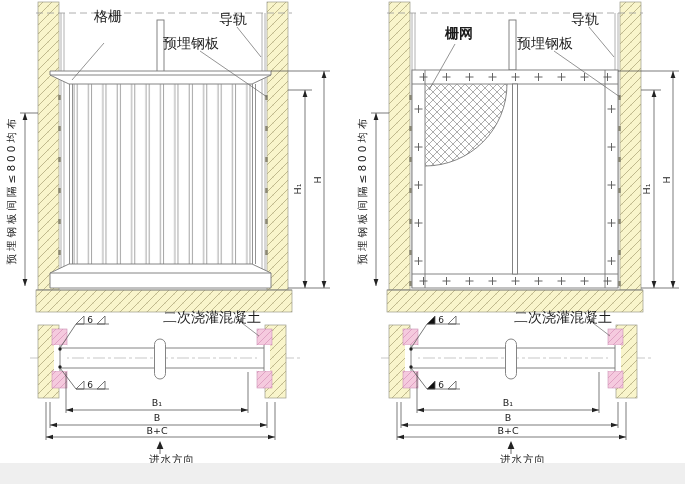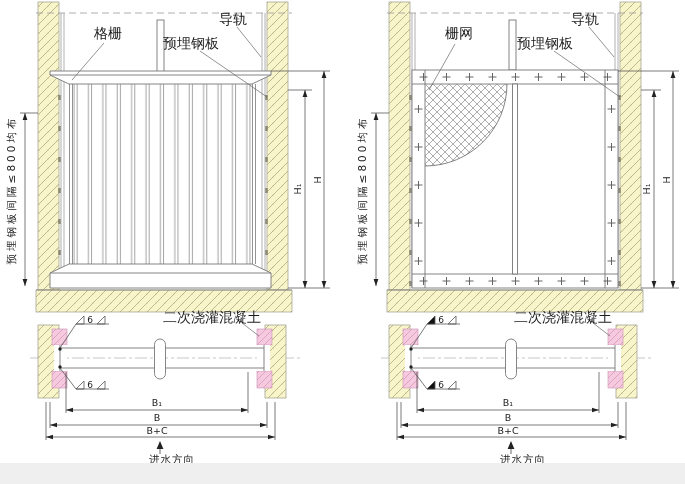--- a/index.html
+++ b/index.html
@@ -123,21 +123,21 @@
           <polygon points="50,425 57,422.8 57,427.2"></polygon>
             <polygon points="267,425 260,422.8 260,427.2"></polygon>
           <polygon points="46,437 53,434.8 53,439.2"></polygon>
             <polygon points="275,437 268,434.8 268,439.2"></polygon>
         </g>
         <polygon points="160,441 156.6,449 163.4,449" fill="#222"></polygon>
         <line x1="160" y1="449" x2="160" y2="454" stroke="#444" stroke-width="0.8"></line>
       </g>
     </svg>
 
-    <span class="lbl" style="left:108px;top:33px;">格栅</span>
+    <span class="lbl" style="left:108px;top:16px;">格栅</span>
     <span class="lbl" style="left:191px;top:43px;">预埋钢板</span>
     <span class="lbl" style="left:233px;top:19px;">导轨</span>
     <span class="lbl rot note" style="left:11px;top:190px;">预埋钢板间隔≤800均布</span>
     <span class="lbl rot dim" style="left:298px;top:189px;">H₁</span>
     <span class="lbl rot dim" style="left:318px;top:180px;">H</span>
     <span class="lbl" style="left:212px;top:317px;">二次浇灌混凝土</span>
     <span class="lbl weld" style="left:90px;top:320px;">6</span>
     <span class="lbl weld" style="left:90px;top:385px;">6</span>
     <span class="lbl dim" style="left:157px;top:403px;">B₁</span>
     <span class="lbl dim" style="left:157px;top:418px;">B</span>
@@ -261,21 +261,21 @@
           <polygon points="52,425 59,422.8 59,427.2"></polygon>
             <polygon points="269,425 262,422.8 262,427.2"></polygon>
           <polygon points="48,437 55,434.8 55,439.2"></polygon>
             <polygon points="277,437 270,434.8 270,439.2"></polygon>
         </g>
         <polygon points="162,441 158.6,449 165.4,449" fill="#222"></polygon>
         <line x1="162" y1="449" x2="162" y2="454" stroke="#444" stroke-width="0.8"></line>
       </g>
     </svg>
 
-    <span class="lbl" style="left:110px;top:33px;">栅网</span>
+    <span class="lbl" style="left:110px;top:33px;font-weight:bold;">栅网</span>
     <span class="lbl" style="left:196px;top:43px;">预埋钢板</span>
     <span class="lbl" style="left:236px;top:19px;">导轨</span>
     <span class="lbl rot note" style="left:13px;top:190px;">预埋钢板间隔≤800均布</span>
     <span class="lbl rot dim" style="left:298px;top:189px;">H₁</span>
     <span class="lbl rot dim" style="left:318px;top:180px;">H</span>
     <span class="lbl" style="left:214px;top:317px;">二次浇灌混凝土</span>
     <span class="lbl weld" style="left:92px;top:320px;">6</span>
     <span class="lbl weld" style="left:92px;top:385px;">6</span>
     <span class="lbl dim" style="left:159px;top:403px;">B₁</span>
     <span class="lbl dim" style="left:159px;top:418px;">B</span>

